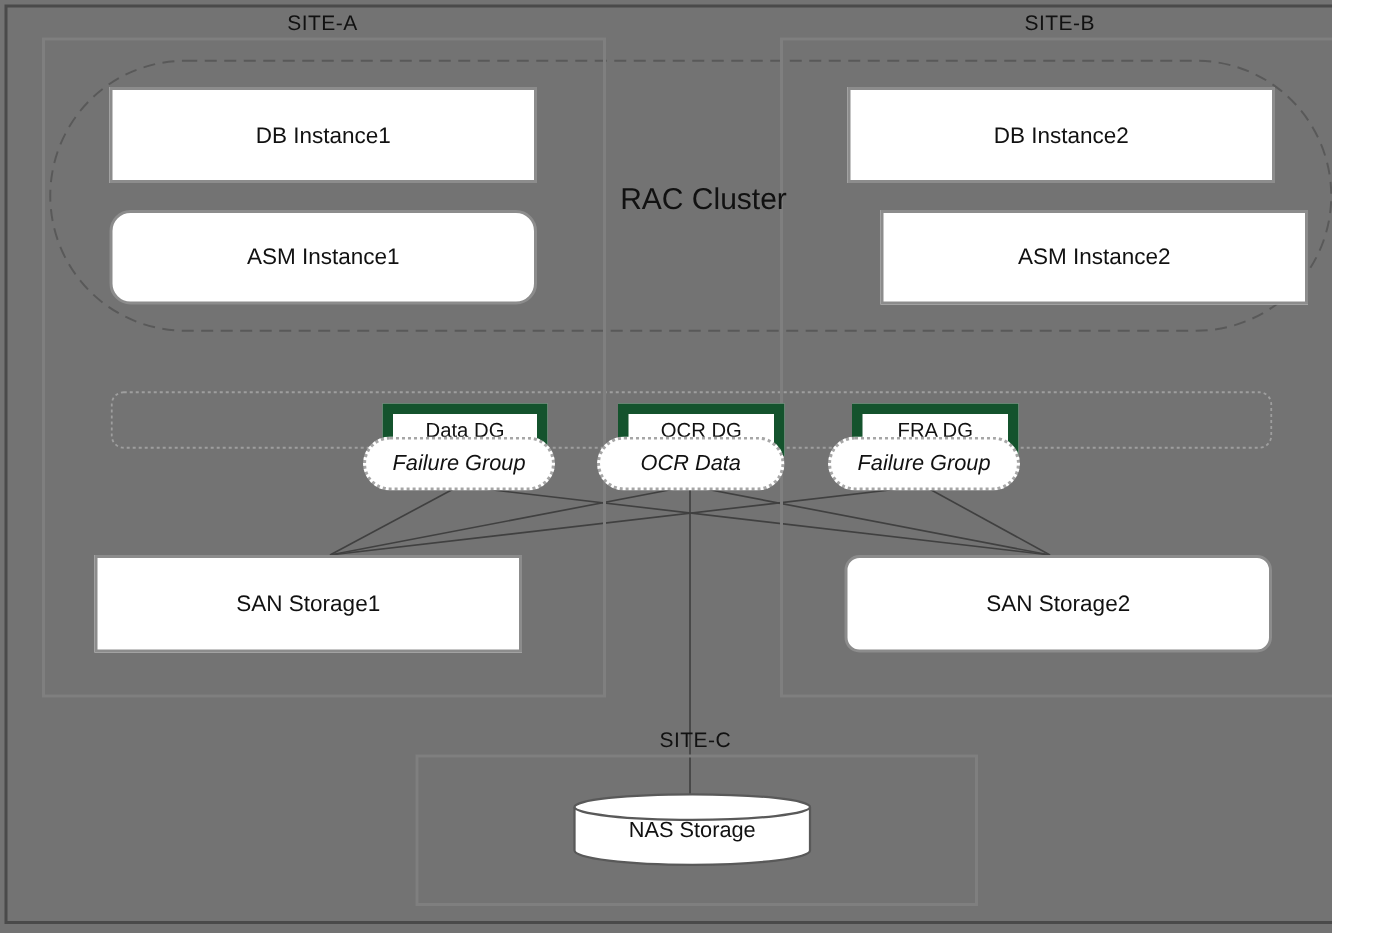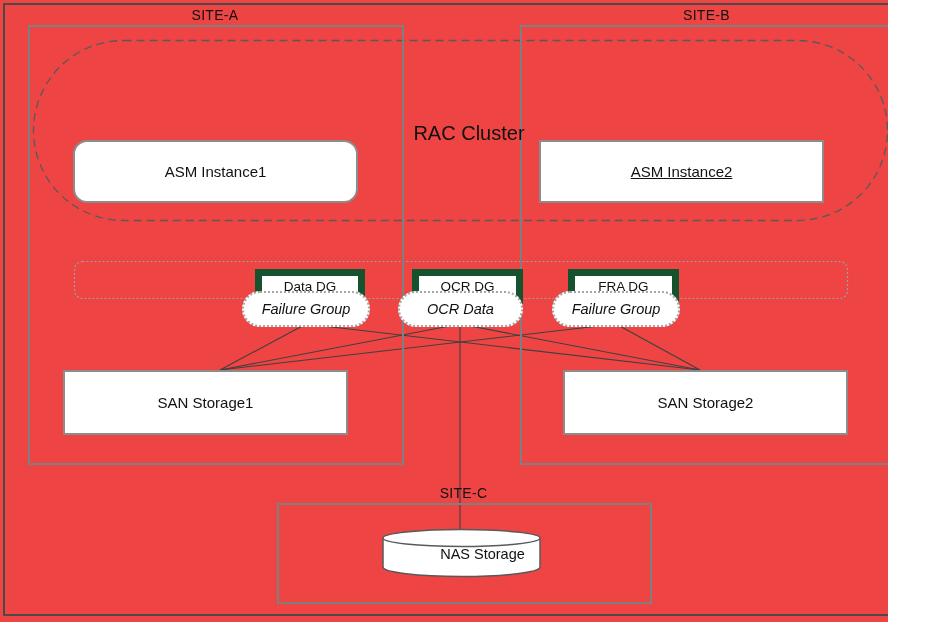--- a/index.html
+++ b/index.html
@@ -1,17 +1,17 @@
 <!DOCTYPE html>
 <html><head>
 <meta charset="utf-8">
 <style>
   html,body{margin:0;padding:0;background:#fff;}
   .stage{
-    position:relative;width:888px;height:622px;background:#ef4444;
+    position:relative;width:888px;height:622px;background:#737373;
     font-family:"Liberation Sans",sans-serif;color:#1a1a1a;overflow:hidden;
   }
   .abs{position:absolute;}
   .frame{
     left:3px;top:3px;width:916px;height:609px;
     border:2px solid #4a4a4a;
   }
   .site-box{border:2px solid #7f7f7f;background:transparent;}
   .site-a{left:28px;top:25px;width:372px;height:436px;}
   .site-b{left:520px;top:25px;width:371px;height:436px;}
@@ -24,23 +24,23 @@
   .lab-b{left:520px;top:6px;width:373px;}
   .lab-c{left:277px;top:484px;width:373px;}
   .node{
     background:#fff;border:2px solid #8c8c8c;
     display:flex;align-items:center;justify-content:center;
     font-size:15px;color:#111;
   }
   .db1 {left:73px; top:58px; width:281px;height:60px;}
   .asm1{left:73px; top:140px;width:281px;height:59px;border-radius:14px;}
   .db2 {left:565px;top:58px; width:281px;height:60px;}
-  .asm2{left:539px;top:140px;width:281px;height:59px;text-decoration:underline;}
+  .asm2{left:587px;top:140px;width:281px;height:59px;}
   .san1{left:63px; top:370px;width:281px;height:61px;}
-  .san2{left:563px;top:370px;width:281px;height:61px;}
+  .san2{left:563px;top:370px;width:281px;height:61px;border-radius:10px;}
   .cluster-label{
     left:410px;top:122px;width:118px;text-align:center;
     font-size:20px;color:#111;
   }
   .dg-box{
     top:269px;height:21px;background:#fff;border:7px solid #14532d;
     display:flex;align-items:center;justify-content:center;
     font-size:13.5px;color:#111;
   }
   .dg-data{left:255px;width:96px;}
@@ -50,21 +50,21 @@
     top:291px;height:32px;background:#fff;
     border:2px dotted #a6a6a6;border-radius:18px;
     display:flex;align-items:center;justify-content:center;
     font-size:14.5px;color:#111;font-style:italic;
   }
   .pill-fg1{left:242px;width:124px;}
   .pill-ocr{left:398px;width:121px;}
   .pill-fg2{left:552px;width:124px;}
   .nas-label{
     left:383px;top:546px;width:157px;text-align:center;
-    font-size:14.5px;color:#111;margin-left:21px;
+    font-size:14.5px;color:#111;
   }
   svg.layer{left:0;top:0;pointer-events:none;}
 </style>
 </head>
 <body>
 
 <div class="stage">
 
   <svg class="layer abs" width="926" height="622" viewBox="0 0 926 622">
 
@@ -93,21 +93,23 @@
   <div class="abs site-box site-a"></div>
   <div class="abs site-box site-b"></div>
   <div class="abs site-box site-c"></div>
 
   <div class="abs site-label lab-a">SITE-A</div>
   <div class="abs site-label lab-b">SITE-B</div>
   <div class="abs site-label lab-c">SITE-C</div>
 
   <div class="abs cluster-label">RAC Cluster</div>
 
+  <div class="abs node db1">DB Instance1</div>
   <div class="abs node asm1">ASM Instance1</div>
+  <div class="abs node db2">DB Instance2</div>
   <div class="abs node asm2">ASM Instance2</div>
 
   <div class="abs dg-box dg-data">Data DG</div>
   <div class="abs dg-box dg-ocr">OCR DG</div>
   <div class="abs dg-box dg-fra">FRA DG</div>
 
   <div class="abs pill pill-fg1">Failure Group</div>
   <div class="abs pill pill-ocr">OCR Data</div>
   <div class="abs pill pill-fg2">Failure Group</div>
 

